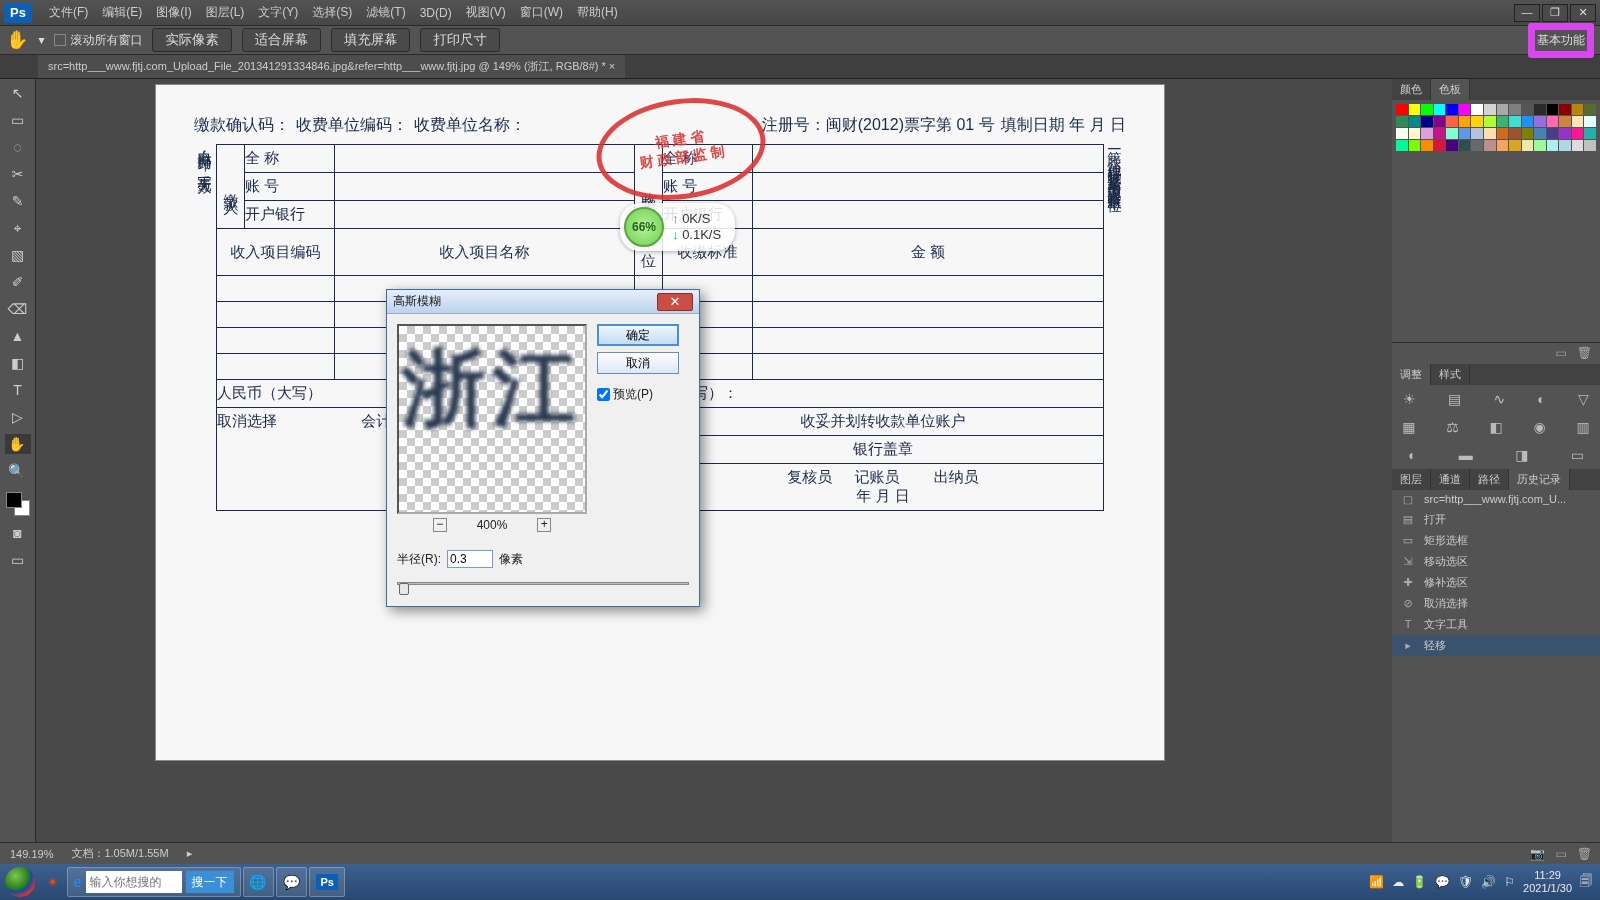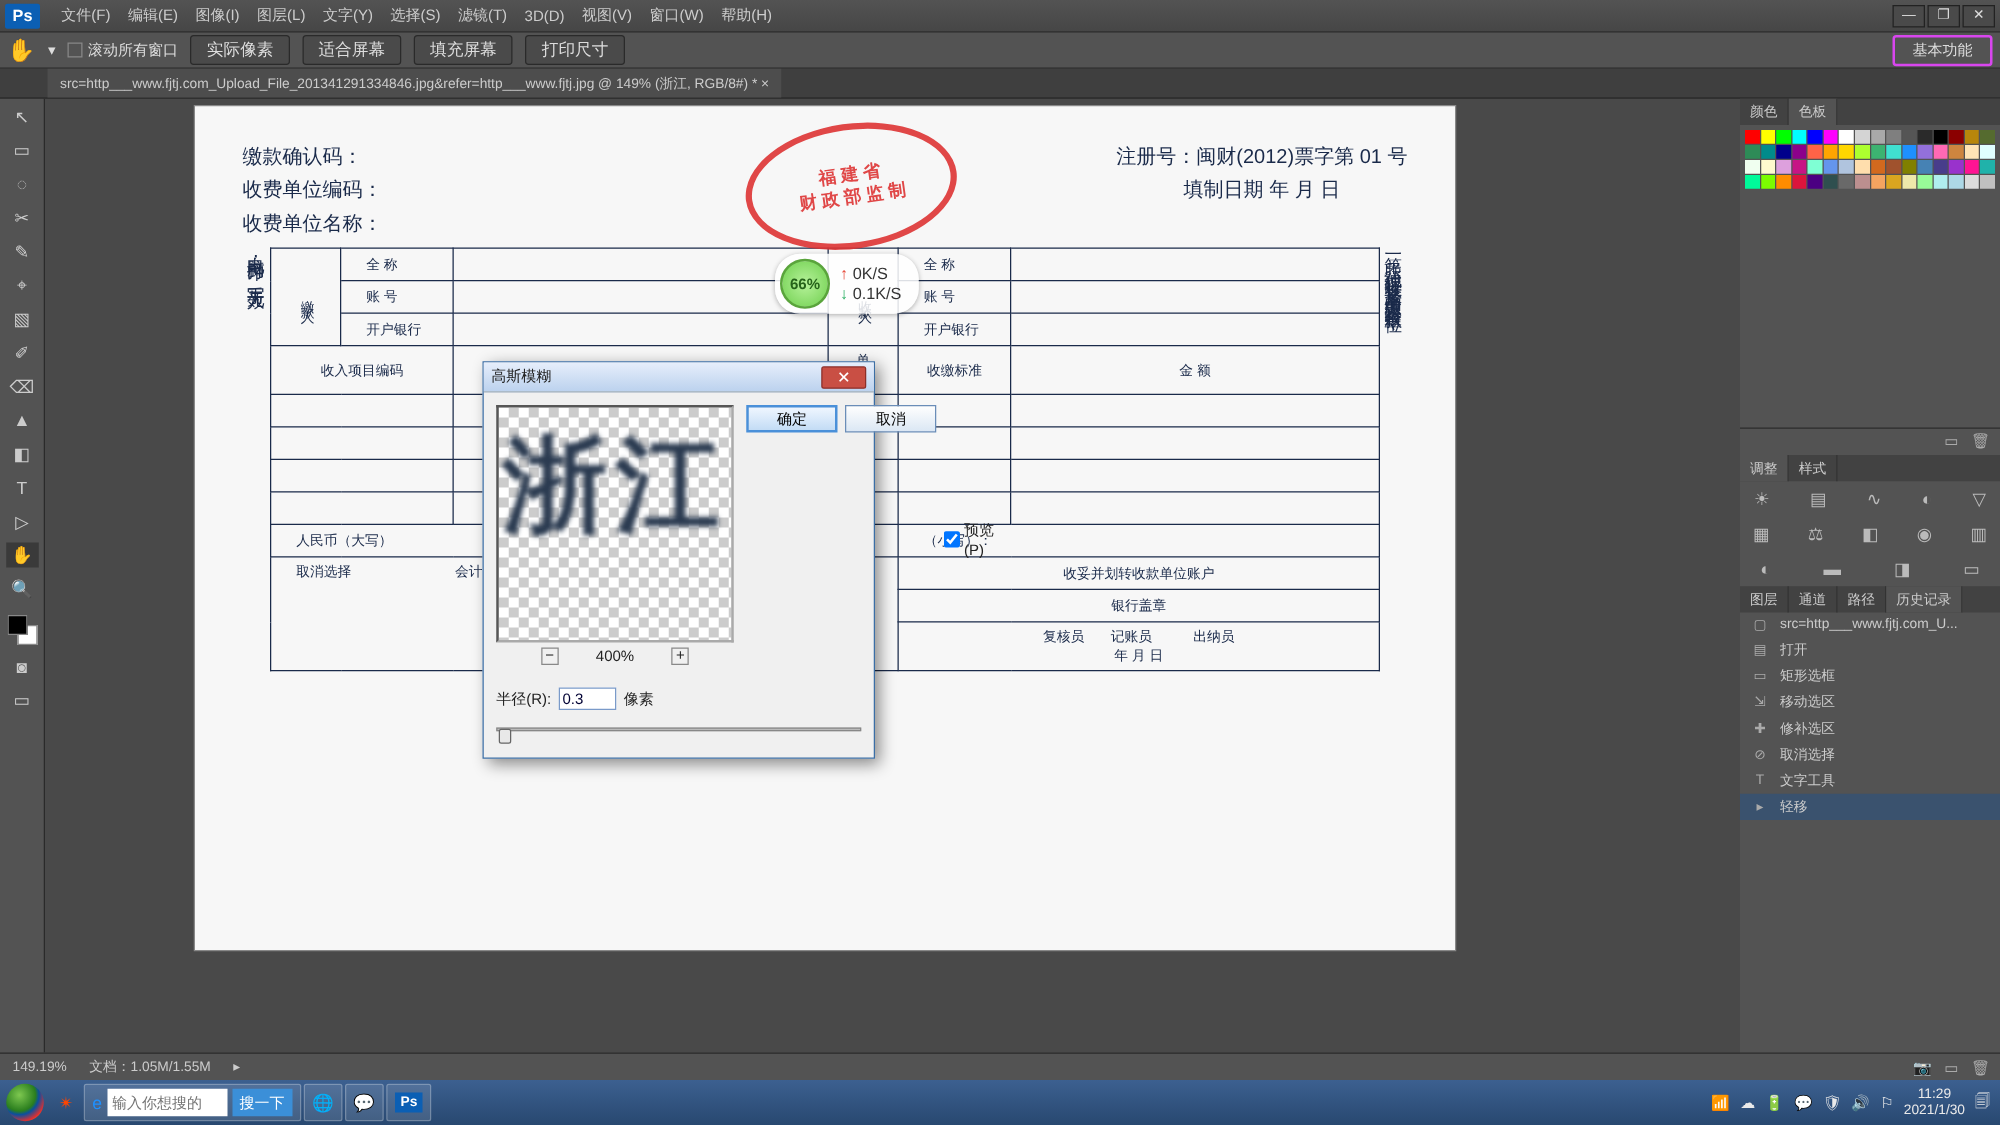--- a/index.html
+++ b/index.html
@@ -8,60 +8,60 @@
 .menubar{height:25px;background:linear-gradient(#535353,#464646);display:flex;align-items:center;color:#ccc;padding:0 4px}
 .ps-logo{width:28px;height:20px;background:#0b5fb4;color:#fff;font-weight:bold;font-size:13px;text-align:center;line-height:20px;border-radius:2px;margin-right:10px}
 .menubar .mitem{padding:0 7px;cursor:default}
 .win-controls{margin-left:auto;display:flex}
 .win-controls div{width:26px;height:18px;border:1px solid #222;background:#4a4a4a;color:#ddd;text-align:center;line-height:14px;font-size:11px;margin-left:2px}
 
 .optbar{height:30px;background:#535353;border-top:1px solid #2a2a2a;border-bottom:1px solid #2a2a2a;display:flex;align-items:center;color:#ddd;padding:0 6px;gap:10px}
 .hand-icon{font-size:18px}
 .chk{width:12px;height:12px;border:1px solid #888;display:inline-block;vertical-align:middle;margin-right:4px}
 .opt-btn{background:#4a4a4a;border:1px solid #2a2a2a;color:#ddd;padding:2px 12px;border-radius:3px}
-.right-opt{margin-left:auto;padding:2px 14px;border:2px solid #d946ef;border-radius:3px}
+.right-opt{margin-left:auto;padding:2px 2px;border:7px solid #d946ef;border-radius:3px}
 
 .doctab-bar{height:24px;background:#3f3f3f;border-bottom:1px solid #222}
 .doctab{display:inline-block;background:#4d4d4d;color:#ccc;padding:4px 10px;font-size:11px;margin-left:38px}
 
 .workspace{position:absolute;top:79px;left:0;right:0;bottom:36px;display:flex}
 .toolbox{width:36px;background:#535353;border-right:1px solid #2a2a2a;display:flex;flex-direction:column;align-items:center;padding-top:4px;gap:7px;color:#ccc}
 .toolbox .tool{width:26px;height:20px;text-align:center;line-height:20px;font-size:14px;cursor:default}
 .toolbox .tool.active{background:#3a3a3a}
 .fgbg{width:24px;height:24px;position:relative;margin-top:4px}
 .fgbg .fg{position:absolute;width:16px;height:16px;background:#000;border:1px solid #888;top:0;left:0}
 .fgbg .bg{position:absolute;width:16px;height:16px;background:#fff;border:1px solid #888;bottom:0;right:0}
 .canvas-area{flex:1;background:#494949;position:relative;overflow:hidden}
 .doc{position:absolute;left:120px;top:6px;width:1008px;height:675px;background:#f7f7f7;box-shadow:0 0 0 1px #888;font-family:SimSun}
 
 .doc{color:#1a2a4a;padding:22px 38px 10px 38px}
 .doc-title{text-align:center;font-size:34px;font-weight:bold;letter-spacing:3px;margin-top:8px;color:#12284a}
 .stamp{position:absolute;left:440px;top:14px;width:170px;height:100px;border:5px solid #d33;border-radius:50%;transform:rotate(-8deg);display:flex;flex-direction:column;align-items:center;justify-content:center;color:#d33;font-size:14px;font-weight:bold;opacity:.9}
 .header-block{display:flex;justify-content:space-between;font-size:16px;margin-top:8px}
-.header-block .col{display:flex;flex-direction:column;gap:6px}
+.header-block .col{display:flex;flex-direction:row;gap:6px}
 .header-block b{font-weight:bold;font-size:20px;letter-spacing:2px}
 table.frm{width:100%;border-collapse:collapse;margin-top:8px}
-table.frm td{border:1.5px solid #1a2a4a;padding:4px 20px;font-size:11px;height:26px}
+table.frm td{border:1.5px solid #1a2a4a;padding:4px 0;font-size:15px;height:26px}
 .vtxt{writing-mode:vertical-rl;text-align:center;letter-spacing:4px}
 .side-col{writing-mode:vertical-rl;font-size:14px;letter-spacing:2px;padding:4px 2px!important}
 .foot-note{text-align:right;font-size:16px;font-weight:bold;margin-top:10px}
 
 .netwidget{position:absolute;left:584px;top:124px;display:flex;align-items:center;background:rgba(255,255,255,.85);border-radius:20px;padding:4px 14px 4px 4px;gap:8px;box-shadow:0 1px 4px rgba(0,0,0,.3)}
 .netwidget .circ{width:40px;height:40px;border-radius:50%;background:radial-gradient(#b6f29a,#6fcf4e);border:2px solid #5aa43c;display:flex;align-items:center;justify-content:center;font-size:12px;color:#26631a;font-weight:bold}
 .netwidget .speeds{font-size:13px;color:#333;line-height:16px}
 .up::before{content:"↑ ";color:#e74c3c}
 .dn::before{content:"↓ ";color:#27ae60}
 
 .dialog{position:absolute;left:350px;top:210px;width:314px;background:#f0f0f0;border:1px solid #3b6ea5;box-shadow:4px 4px 12px rgba(0,0,0,.45);font-family:"Microsoft YaHei";color:#222}
 .dlg-title{height:24px;background:linear-gradient(#e6eefb,#bcd2ee);border-bottom:1px solid #9ab;display:flex;align-items:center;padding:0 6px;font-size:12px}
 .dlg-close{margin-left:auto;width:36px;height:18px;background:#c94f44;color:#fff;text-align:center;border-radius:2px;line-height:16px;border:1px solid #8c2e28;font-size:13px}
 .dlg-body{padding:10px;display:flex;gap:10px}
 .preview{width:190px;height:190px;border:2px inset #aaa;background:repeating-conic-gradient(#ccc 0 25%,#fff 0 50%) 0 0/16px 16px;position:relative;overflow:hidden}
 .preview .blurtext{position:absolute;inset:0;display:flex;align-items:flex-start;justify-content:center;font-size:84px;font-weight:bold;color:#2a3a50;filter:blur(2px);padding-top:6px;font-family:SimHei;letter-spacing:6px}
-.dlg-btns{display:flex;flex-direction:row;gap:6px}
+.dlg-btns{display:flex;flex-direction:column;gap:6px}
 .dlg-btn{width:82px;height:22px;border:1px solid #6a8db8;background:linear-gradient(#fefefe,#dbe7f4);font-size:12px}
 .dlg-btn.primary{border:2px solid #4a90d9;background:linear-gradient(#eff6ff,#c3dcf5)}
 .dlg-chk{font-size:12px;display:flex;align-items:center;gap:3px;margin-top:6px}
 .zoom-row{display:flex;align-items:center;justify-content:center;gap:30px;margin-top:4px;font-size:12px}
 .zoom-row .zbtn{width:14px;height:14px;border:1px solid #888;text-align:center;line-height:11px}
 .radius-row{display:flex;align-items:center;gap:6px;padding:8px 10px;font-size:12px}
 .radius-row input{width:46px;height:18px;border:1px solid #7a9ac9;background:#fff;color:#003;padding:0 2px;font-size:12px}
 .slider{height:14px;position:relative;margin:0 10px 10px 10px}
 .slider .track{height:3px;background:#bbb;border:1px solid #888;margin-top:6px}
 .slider .thumb{position:absolute;top:1px;left:2px;width:10px;height:12px;background:#e8e8e8;border:1px solid #666;border-radius:2px}

